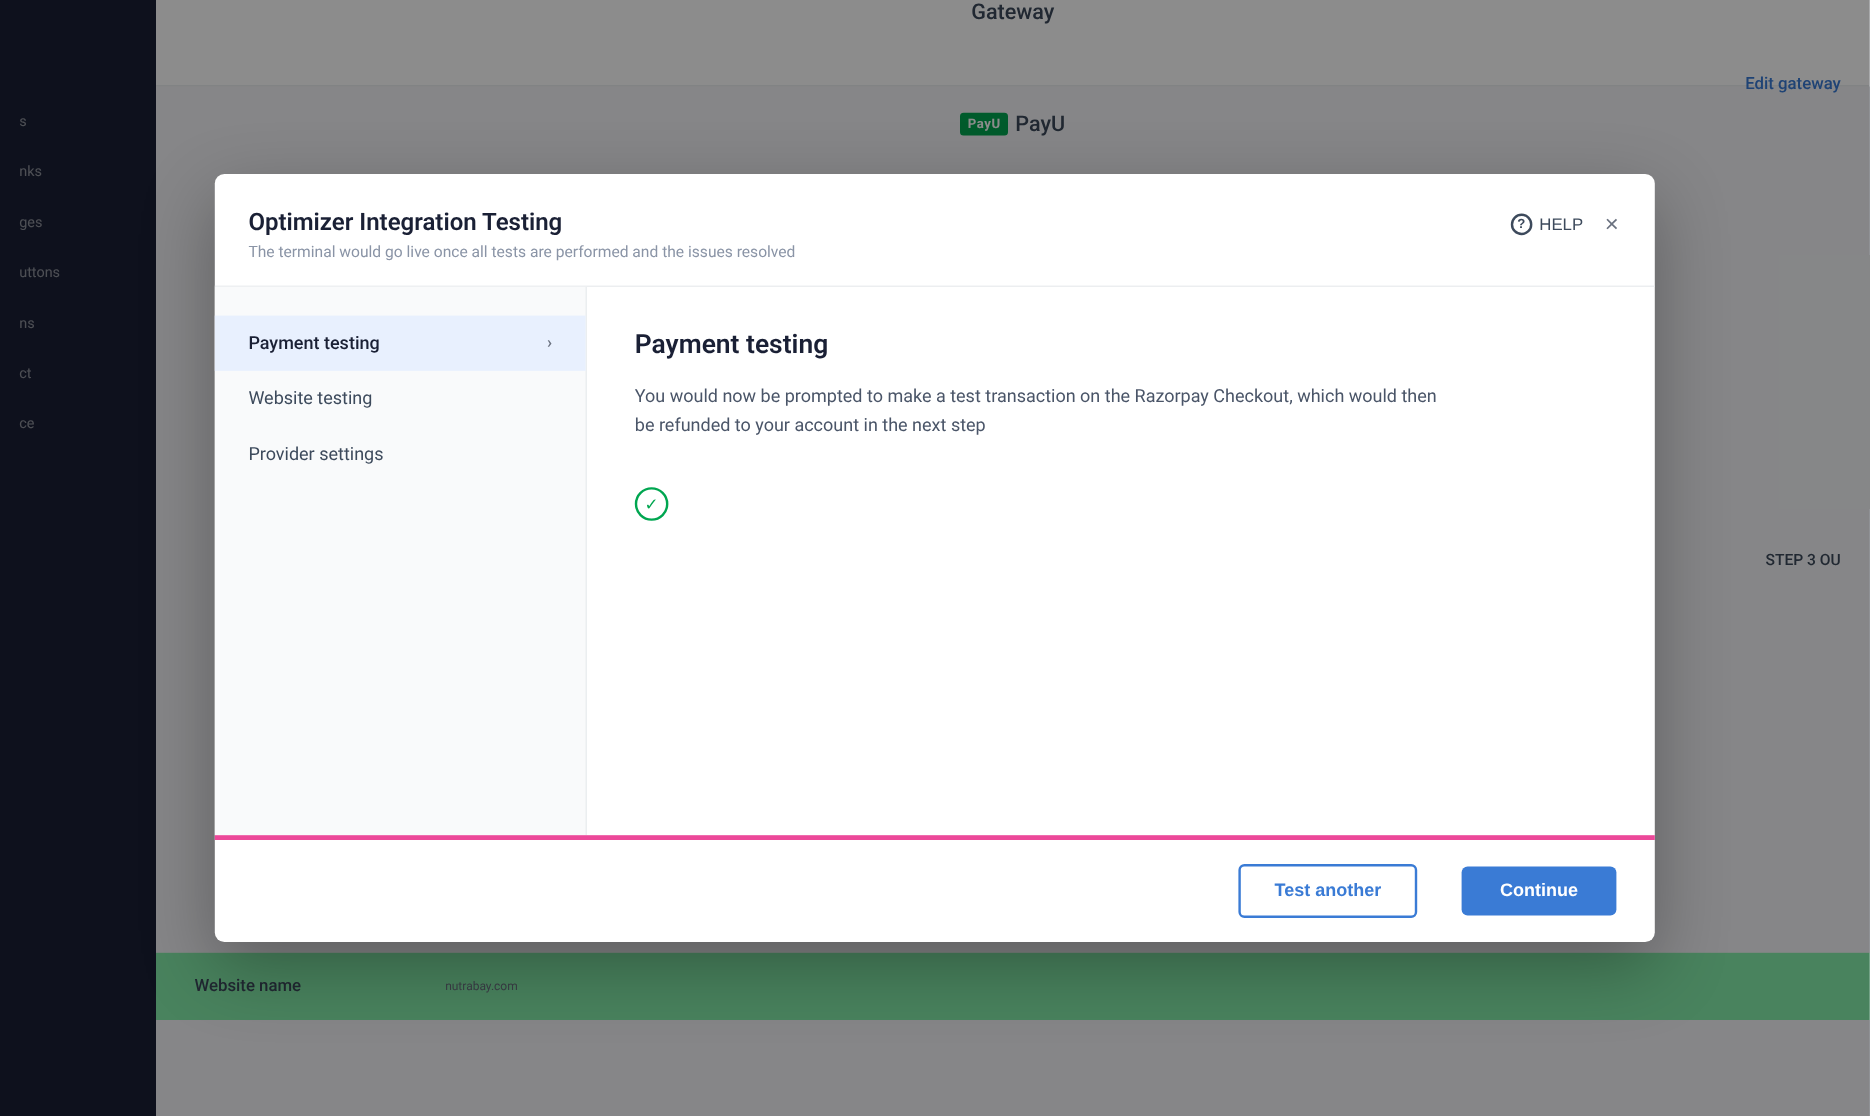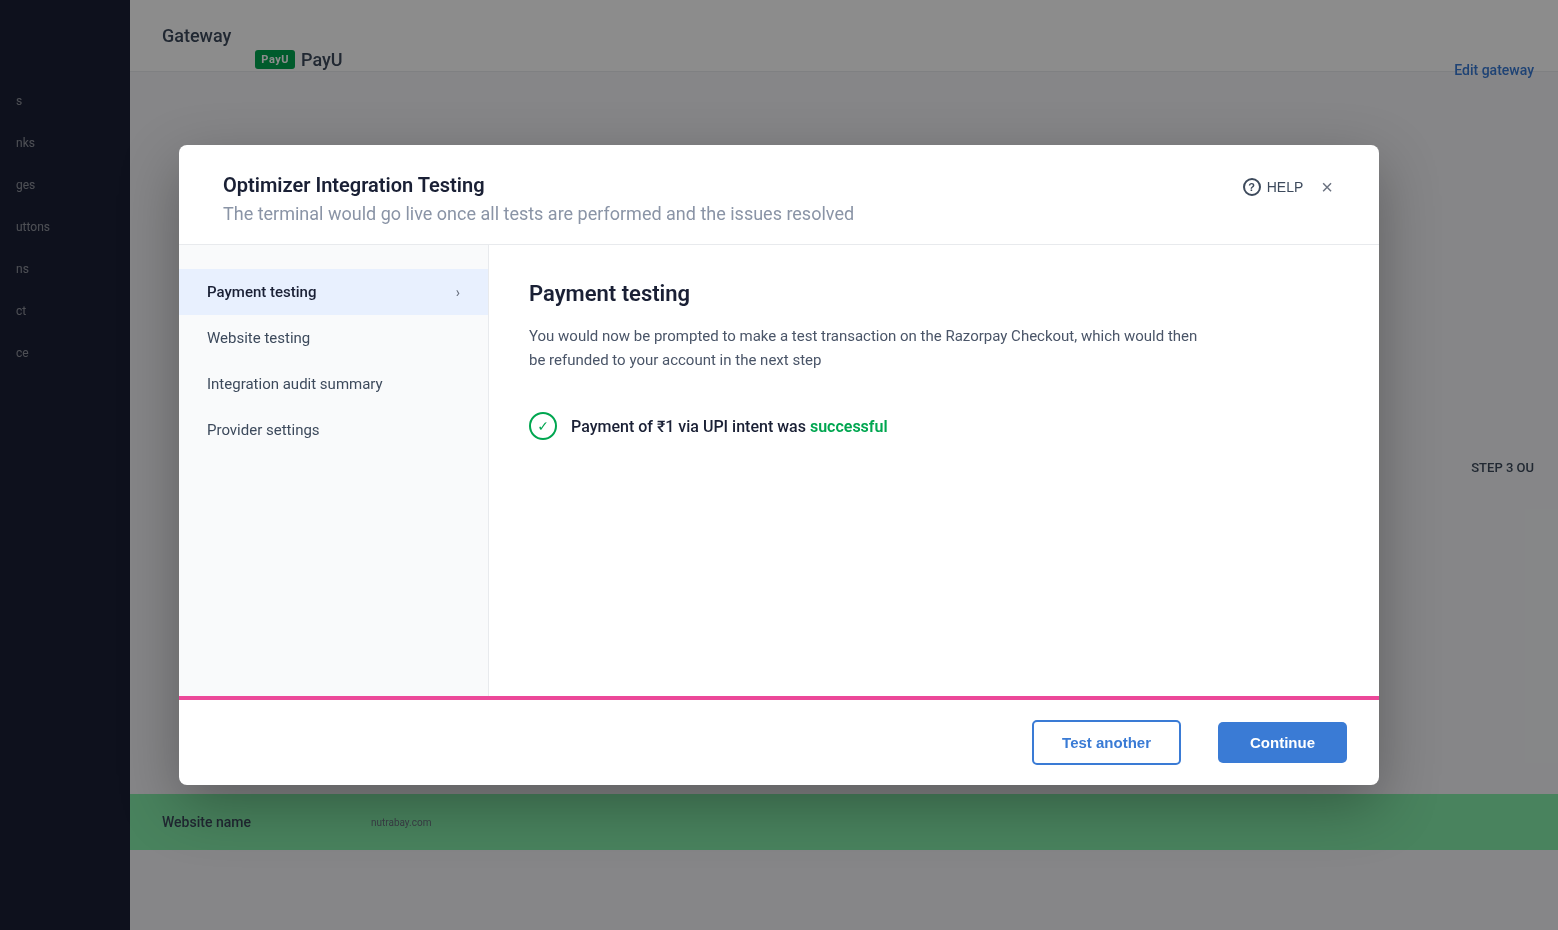--- a/index.html
+++ b/index.html
@@ -48,20 +48,21 @@
       left: 130px;
       top: 0;
       right: 0;
       height: 72px;
       background: white;
       border-bottom: 1px solid #e8eaed;
       display: flex;
       align-items: center;
       padding: 0 32px;
       gap: 24px;
+      flex-direction: column;
     }
 
     .bg-top-bar-gateway {
       color: #3d4a5c;
       font-size: 18px;
       font-weight: 500;
     }
 
     .payu-logo {
       display: flex;
@@ -144,38 +145,38 @@
       border-radius: 8px;
       width: 1200px;
       min-height: 640px;
       box-shadow: 0 20px 60px rgba(0,0,0,0.3);
       display: flex;
       flex-direction: column;
       position: relative;
     }
 
     .modal-header {
-      padding: 28px 44px 20px;
+      padding: 28px 28px 20px;
       border-bottom: 1px solid #e8eaed;
       display: flex;
       align-items: flex-start;
       justify-content: space-between;
     }
 
     .modal-title-group {}
 
     .modal-title {
       font-size: 20px;
       font-weight: 600;
       color: #1a2035;
       margin-bottom: 6px;
     }
 
     .modal-subtitle {
-      font-size: 18px;
+      font-size: 13px;
       color: #8a94a6;
     }
 
     .modal-header-actions {
       display: flex;
       align-items: center;
       gap: 16px;
       margin-top: 2px;
     }
 
@@ -390,37 +391,30 @@
 
       <div class="modal-sidebar">
         <div class="nav-item active">
           <span>Payment testing</span>
           <span class="chevron">›</span>
         </div>
         <div class="nav-item">
           <span>Website testing</span>
         </div>
         <div class="nav-item">
-          <span>Integration audit summary</span>
-        </div>
-        <div class="nav-item">
           <span>Provider settings</span>
         </div>
       </div>
 
       <div class="modal-main">
         <div class="content-title">Payment testing</div>
         <div class="content-description">You would now be prompted to make a test transaction on the Razorpay Checkout, which would then be refunded to your account in the next step</div>
 
         <div class="success-row">
           <div class="success-check">✓</div>
-          <div class="success-text">
-            <span>Payment of ₹1 via UPI intent was</span>
-            <span class="success-highlight">successful</span>
-          </div>
         </div>
       </div>
     </div>
 
     <div class="modal-footer">
       <button class="btn-test-another">Test another</button>
       <button class="btn-continue">Continue</button>
     </div>
 
   </div>

